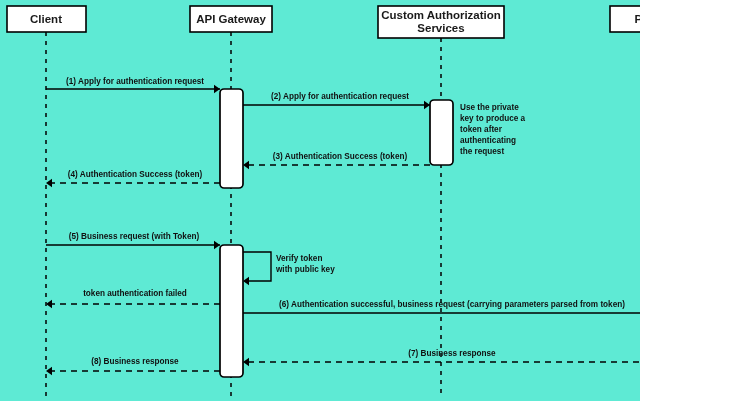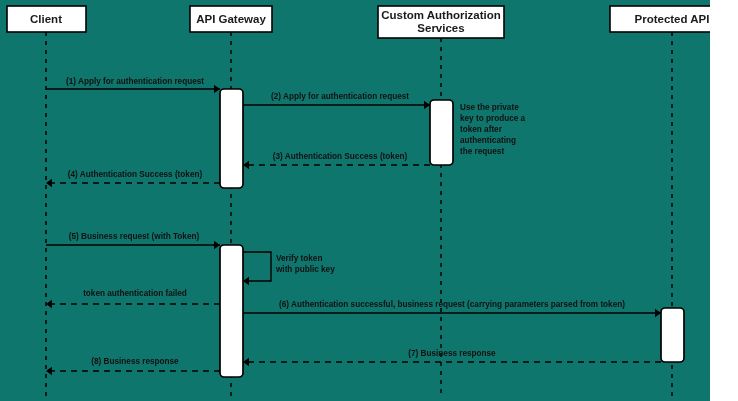--- a/index.html
+++ b/index.html
@@ -2,23 +2,23 @@
 <html><head>
 <meta charset="utf-8">
 <style>
   html, body {
     margin: 0;
     padding: 0;
     background: #ffffff;
   }
   #diagram-root {
     position: relative;
-    width: 710px;
+    width: 640px;
     height: 401px;
-    background: #0f766e;
+    background: #5eead4;
     font-family: "Liberation Sans", sans-serif;
     overflow: hidden;
   }
   svg.seq {
     position: absolute;
     left: 0;
     top: 0;
     width: 738px;
     height: 401px;
   }

